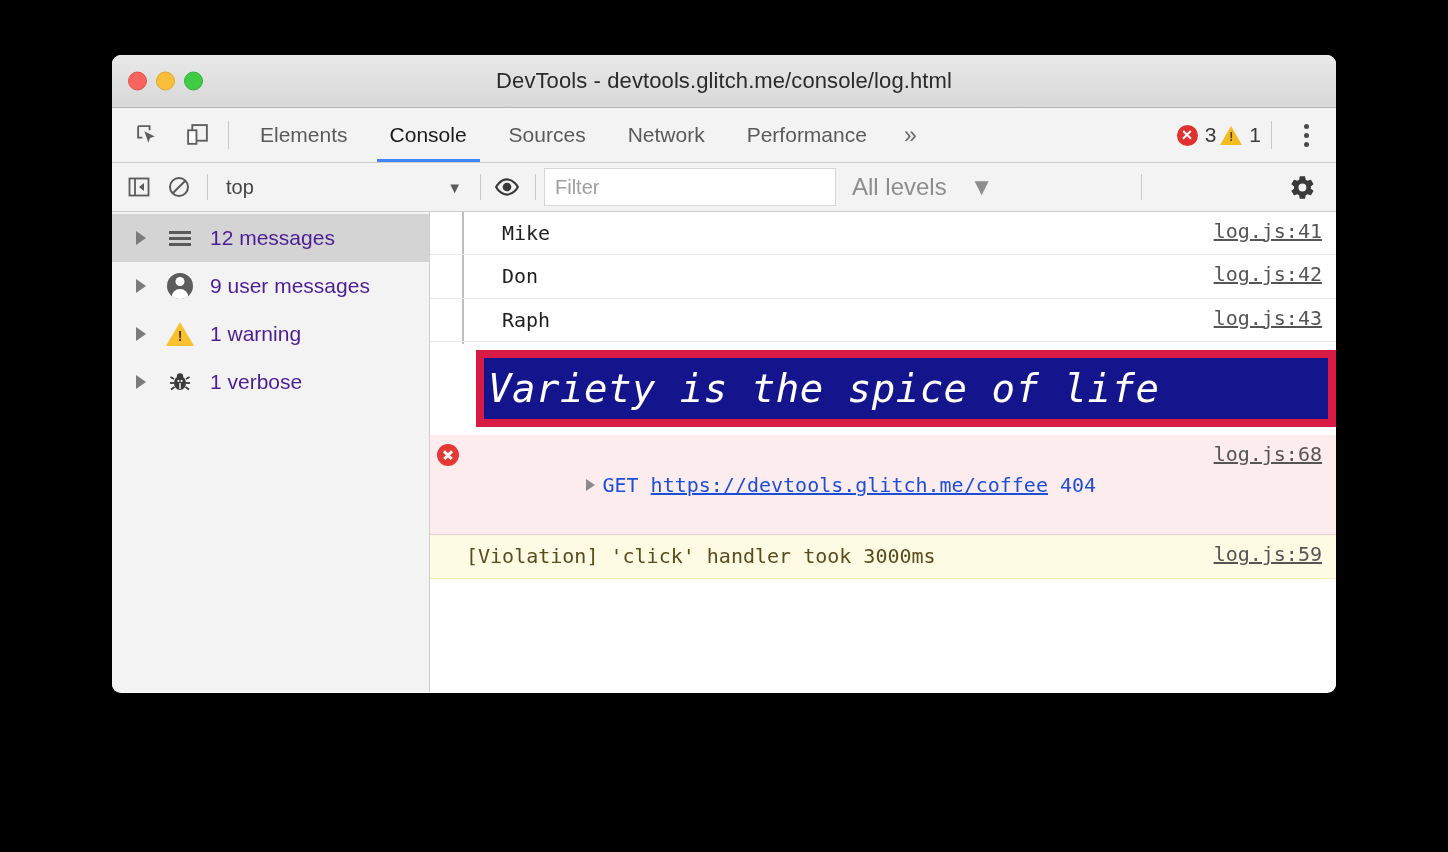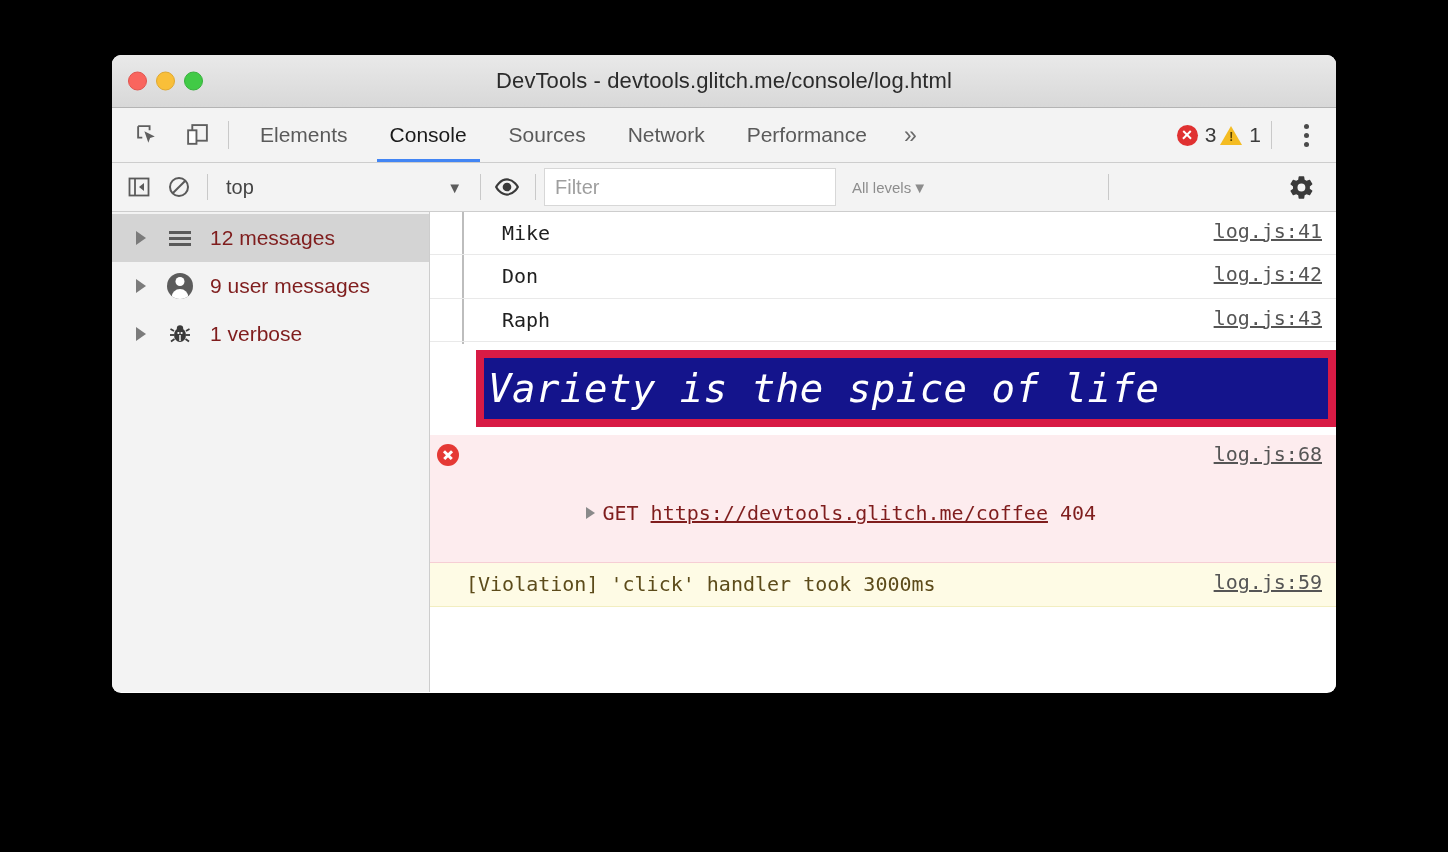--- a/index.html
+++ b/index.html
@@ -131,22 +131,22 @@
   .ctx-select .caret { font-size: 15px; color: #5c5c5c; }
   .filter-input {
     width: 292px; height: 38px;
     background: #fff; border: 1px solid #d7d7d7;
     padding: 0 10px;
     font-size: 20px; color: #444;
     font-family: "Liberation Sans", sans-serif;
   }
   .filter-input::placeholder { color: #9e9e9e; }
   .levels {
-    display: flex; align-items: center; gap: 1px;
-    padding: 0 16px; font-size: 15px; color: #8d8d8d; cursor: pointer;
+    display: flex; align-items: center; gap: 23px;
+    padding: 0 16px; font-size: 24px; color: #8d8d8d; cursor: pointer;
   }
   .fb-gear { margin-left: auto; margin-right: 14px; cursor: pointer; }
 
   
   .body-split { display: flex; height: 480px; }
 
   .sidebar {
     width: 318px;
     background: #f3f3f3;
     border-right: 1px solid #cdcdcd;
@@ -164,21 +164,21 @@
     border-top: 7px solid transparent;
     border-bottom: 7px solid transparent;
     border-left: 10px solid #7b7b7b;
     margin-right: 20px; flex: 0 0 auto;
   }
   .side-ico {
     width: 28px; height: 28px; margin-right: 16px;
     display: flex; align-items: center; justify-content: center;
     flex: 0 0 auto;
   }
-  .side-label { font-size: 21px; color: #7f1d1d; white-space: nowrap; }
+  .side-label { font-size: 21px; color: #4c1d95; white-space: nowrap; }
 
   .hamburger { display: flex; flex-direction: column; gap: 3px; }
   .hamburger i {
     display: block; width: 22px; height: 3px; background: #5a5a5a;
   }
   .person {
     width: 26px; height: 26px; border-radius: 50%; background: #5c5c5c;
     position: relative; overflow: hidden;
   }
   .person::before {
@@ -255,21 +255,21 @@
 
   
   .grouped .content { padding-left: 36px; }
   .group-rule {
     position: absolute;
     left: 32px; top: 0; width: 2px;
     height: 132px; background: #bdbdbd;
   }
 
   .msg.error   { background: #fdecee; border-bottom-color: #f6ced4; }
-  .msg.error .content { color: #7f1d1d; margin-top: 28px; }
+  .msg.error .content { color: #1d4ed8; }
   .msg.warn    { background: #fefbe5; border-bottom-color: #f2eec0; }
   .msg.warn .content { color: #5c4b1a; }
 
   .err-badge {
     width: 22px; height: 22px; border-radius: 50%;
     background: #e53935; position: relative; flex: 0 0 auto;
   }
   .err-badge::before, .err-badge::after {
     content:""; position:absolute; left:50%; top:50%;
     width:11px; height:2.6px; background:#fff;
@@ -428,20 +428,27 @@
 
       <div class="side-item">
         <span class="tri"></span>
         <span class="side-ico">
           <span class="person"></span>
         </span>
         <span class="side-label">9 user messages</span>
       </div>
 
 
+      <div class="side-item">
+        <span class="tri"></span>
+        <span class="side-ico">
+          <span class="tri-warn"></span>
+        </span>
+        <span class="side-label">1 warning</span>
+      </div>
 
 
       <div class="side-item">
         <span class="tri"></span>
         <span class="side-ico">
           <svg width="24" height="24" viewBox="0 0 24 24">
             <ellipse cx="12" cy="13" rx="6" ry="7" fill="#3a3a3a"></ellipse>
             <circle cx="12" cy="6.5" r="3.2" fill="#3a3a3a"></circle>
             <circle cx="10.4" cy="11" r="1.1" fill="#fff"></circle>
             <circle cx="13.6" cy="11" r="1.1" fill="#fff"></circle>

